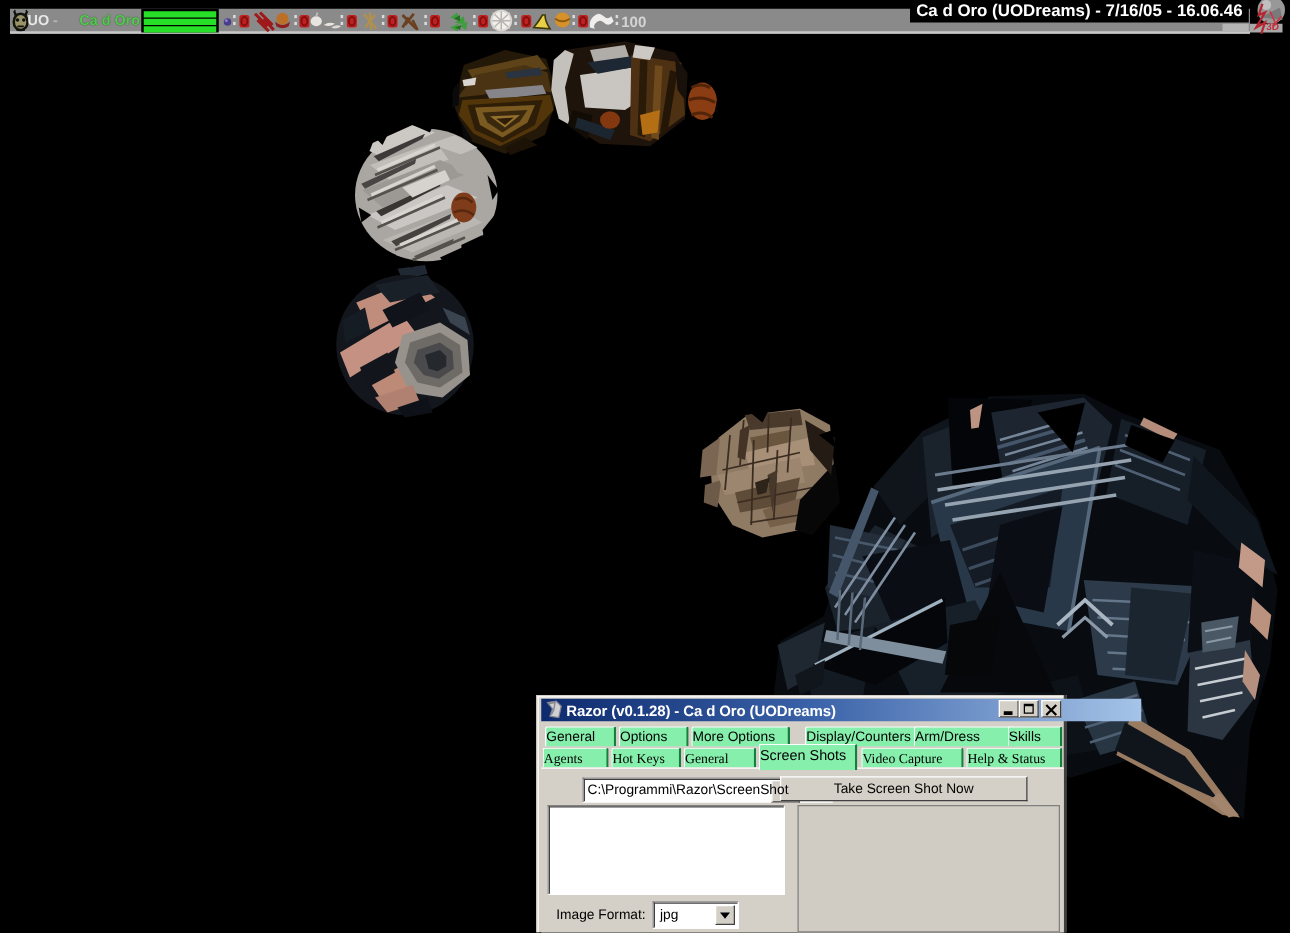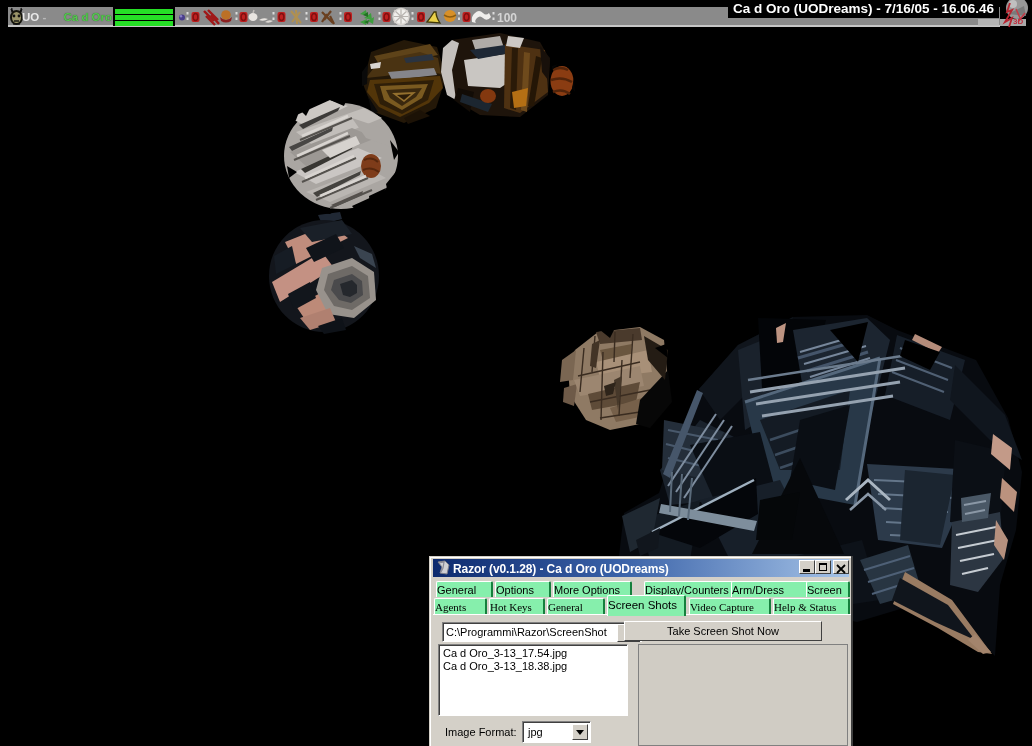--- a/index.html
+++ b/index.html
@@ -9,21 +9,21 @@
   #toolbar{left:8px;top:7px;width:992px;height:18px;background:#8a8a8a;border-bottom:2px solid #c6c6c6;}
   #tb-title{left:22px;top:11px;font-size:11.5px;font-weight:bold;color:#e8e8e8;letter-spacing:0px;white-space:nowrap;}
   #tb-title .grn{color:#55c94f;text-shadow:0 0 1px #1c4d1c;padding-left:14px;}
   #greenbar{left:113px;top:7px;width:62px;height:19px;background:#000;}
   #greenbar i{position:absolute;left:2px;width:58px;height:5px;background:#26df26;display:block;}
   #topright{left:728px;top:0px;width:271px;height:18px;background:#000;color:#fff;font-weight:bold;font-size:13.5px;line-height:18px;text-align:center;white-space:nowrap;}
   
   #rz{left:429px;top:556px;width:424px;height:190px;background:#d4d0c8;border-top:1px solid #d4d0c8;border-left:1px solid #d4d0c8;box-sizing:border-box;}
   #rz .hl{left:0;top:0;right:2px;bottom:0;border-top:1px solid #fff;border-left:1px solid #fff;}
   #rz-right{left:851px;top:556px;width:2px;height:190px;background:#404040;}
-  #rz-title{left:433px;top:559px;width:416px;height:18px;background:linear-gradient(90deg,#0d2a6e 0%,#3a62a8 45%,#a6c4e8 100%);}
+  #rz-title{left:433px;top:559px;width:480px;height:18px;background:linear-gradient(90deg,#0d2a6e 0%,#3a62a8 45%,#a6c4e8 100%);}
   #rz-title .txt{left:20px;top:2.5px;color:#fff;font-weight:bold;font-size:12px;letter-spacing:-0.1px;white-space:nowrap;}
   .capbtn{position:absolute;top:4px;width:16px;height:14px;background:#d4d0c8;border-top:1px solid #fff;border-left:1px solid #fff;border-right:1px solid #404040;border-bottom:1px solid #404040;box-sizing:border-box;}
   .tab{position:absolute;height:16px;background:#86efac;border-top:1px solid #fff;border-left:1px solid #fff;border-right:2px solid #15803d;box-sizing:border-box;border-top-left-radius:2px;border-top-right-radius:2px;text-align:left;font-size:11px;color:#000;line-height:16px;}
   .r1{top:581px;}
   .r2{top:598px;font-family:Liberation Serif, serif;}
   #pane{left:433px;top:614px;width:418px;height:132px;background:#d4d0c8;border-top:1px solid #fff;}
   .sunk{background:#fff;border-top:1px solid #808080;border-left:1px solid #808080;border-right:1px solid #fff;border-bottom:1px solid #fff;box-sizing:border-box;}
   .sunk .in{position:absolute;left:0;top:0;right:0;bottom:0;border-top:1px solid #404040;border-left:1px solid #404040;background:#fff;}
   .btn{background:#d4d0c8;border-top:1px solid #fff;border-left:1px solid #fff;border-right:1px solid #404040;border-bottom:1px solid #404040;box-sizing:border-box;text-align:center;font-size:11px;color:#000;}
   .t11{font-size:11px;color:#000;}
@@ -384,39 +384,38 @@
  <svg width="14" height="12" viewBox="0 0 14 12">
       <path d="M3 2 L11 10 M11 2 L3 10" stroke="#000" stroke-width="1.8"></path>
     </svg>
 </div>
 
 <div class="tab r1" style="left:436px;width:57px">General</div>
 <div class="tab r1" style="left:495px;width:56px">Options</div>
 <div class="tab r1" style="left:553px;width:79px">More Options</div>
 <div class="tab r1" style="left:644px;width:101px">Display/Counters</div>
 <div class="tab r1" style="left:731px;width:81px">Arm/Dress</div>
-<div class="tab r1" style="left:806px;width:44px">Screen</div>
+<div class="tab r1" style="left:806px;width:44px">Skills</div>
 
 <div class="tab r2" style="left:434px;width:53px">Agents</div>
 <div class="tab r2" style="left:489px;width:56px">Hot Keys</div>
 <div class="tab r2" style="left:547px;width:58px">General</div>
 <div class="tab r2" style="left:689px;width:82px">Video Capture</div>
 <div class="tab r2" style="left:773px;width:77px">Help &amp; Status</div>
 <div id="pane" class="abs"></div>
 <div class="tab" style="left:607px;top:595px;width:79px;height:21px;border-bottom:0;font-size:11.5px;line-height:18px;z-index:3">Screen Shots</div>
 
-<div class="abs sunk" style="left:442px;top:622px;width:200px;height:20px">
+<div class="abs sunk" style="left:466px;top:622px;width:200px;height:20px">
     <div class="in"></div>
   <div class="abs t11" style="left:3px;top:3px;z-index:2;white-space:nowrap">C:\Programmi\Razor\ScreenShot</div>
   </div>
 <div class="abs btn" style="left:617px;top:624px;width:23px;height:18px;line-height:12px">...</div>
 <div class="abs btn" style="left:624px;top:621px;width:198px;height:20px;line-height:19px">Take Screen Shot Now</div>
 <div class="abs sunk" style="left:438px;top:644px;width:190px;height:72px">
     <div class="in"></div>
-  <div class="abs t11" style="left:4px;top:2px;z-index:2;line-height:13px;white-space:nowrap">Ca d Oro_3-13_17.54.jpg<br>Ca d Oro_3-13_18.38.jpg</div>
   </div>
 <div class="abs" style="left:638px;top:644px;width:210px;height:102px;background:#d0ccc4;border:1px solid #808080;box-sizing:border-box"></div>
 <div class="abs t11" style="left:445px;top:726px">Image Format:</div>
 <div class="abs sunk" style="left:522px;top:721px;width:69px;height:22px">
     <div class="in"></div>
   <div class="abs t11" style="left:5px;top:4px;z-index:2">jpg</div>
   <div class="abs btn" style="right:2px;top:2px;width:16px;height:16px;z-index:2"><svg width="14" height="14" viewBox="0 0 14 14">
         <path d="M3 5 L11 5 L7 10 Z" fill="#000"></path>
       </svg></div>
 </div>

